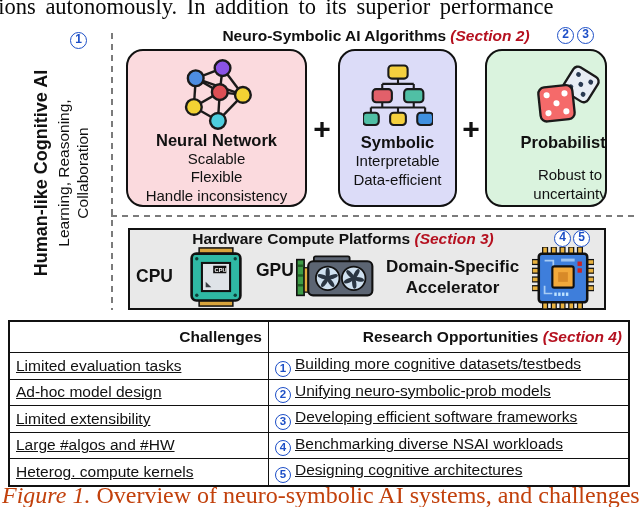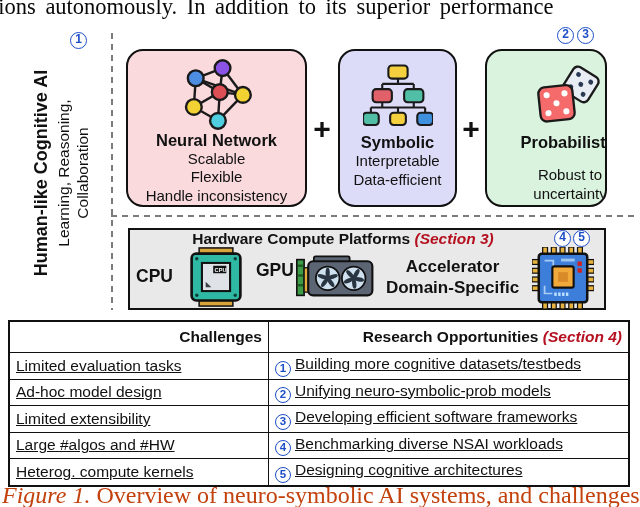--- a/index.html
+++ b/index.html
@@ -77,20 +77,23 @@
   <div id="v-dash"></div>
   <div id="h-dash"></div>
 
   <div id="sidebar">
     <div class="t1">Human-like Cognitive AI</div>
     <div class="t2">Learning, Reasoning,</div>
     <div class="t2">Collaboration</div>
   </div>
 
   <div class="badge" style="left:70px;top:32px;">1</div>
+  <div class="sec-title" style="left:146px;top:27px;width:460px;">
+    <span>Neuro-Symbolic AI Algorithms </span><span class="sec-red">(Section 2)</span>
+  </div>
   <div class="badge" style="left:557px;top:27px;">2</div>
   <div class="badge" style="left:577px;top:27px;">3</div>
 
   <div class="albox" id="box-neural">
     <div class="iconwrap">
       <svg width="76" height="74" viewBox="0 0 80 80">
         <g stroke="#1a1a1a" stroke-width="2.6">
           <line x1="46" y1="12" x2="17" y2="23"></line>
             <line x1="46" y1="12" x2="43" y2="38"></line>
           <line x1="46" y1="12" x2="68" y2="41"></line>
@@ -237,22 +240,22 @@
           <ellipse rx="2.6" ry="6.5" cy="-6.5" transform="rotate(174)"></ellipse>
           <ellipse rx="2.6" ry="6.5" cy="-6.5" transform="rotate(246)"></ellipse>
           <ellipse rx="2.6" ry="6.5" cy="-6.5" transform="rotate(318)"></ellipse>
           <circle r="2.8"></circle>
         </g>
       </g>
     </svg>
   </div>
 
   <div id="hw-domain">
+    <div>Domain-Specific</div>
     <div>Accelerator</div>
-    <div>Domain-Specific</div>
   </div>
   <div class="hw-icon" style="left:532px;top:247px;">
     <svg width="62" height="62" viewBox="0 0 64 64">
       <g fill="#e8b23f" stroke="#111" stroke-width="1.3">
         <rect x="11" y="0" width="5" height="8"></rect>
           <rect x="20" y="0" width="5" height="8"></rect>
         <rect x="29" y="0" width="5" height="8"></rect>
           <rect x="38" y="0" width="5" height="8"></rect>
           <rect x="47" y="0" width="5" height="8"></rect>
         <rect x="11" y="56" width="5" height="8"></rect>

